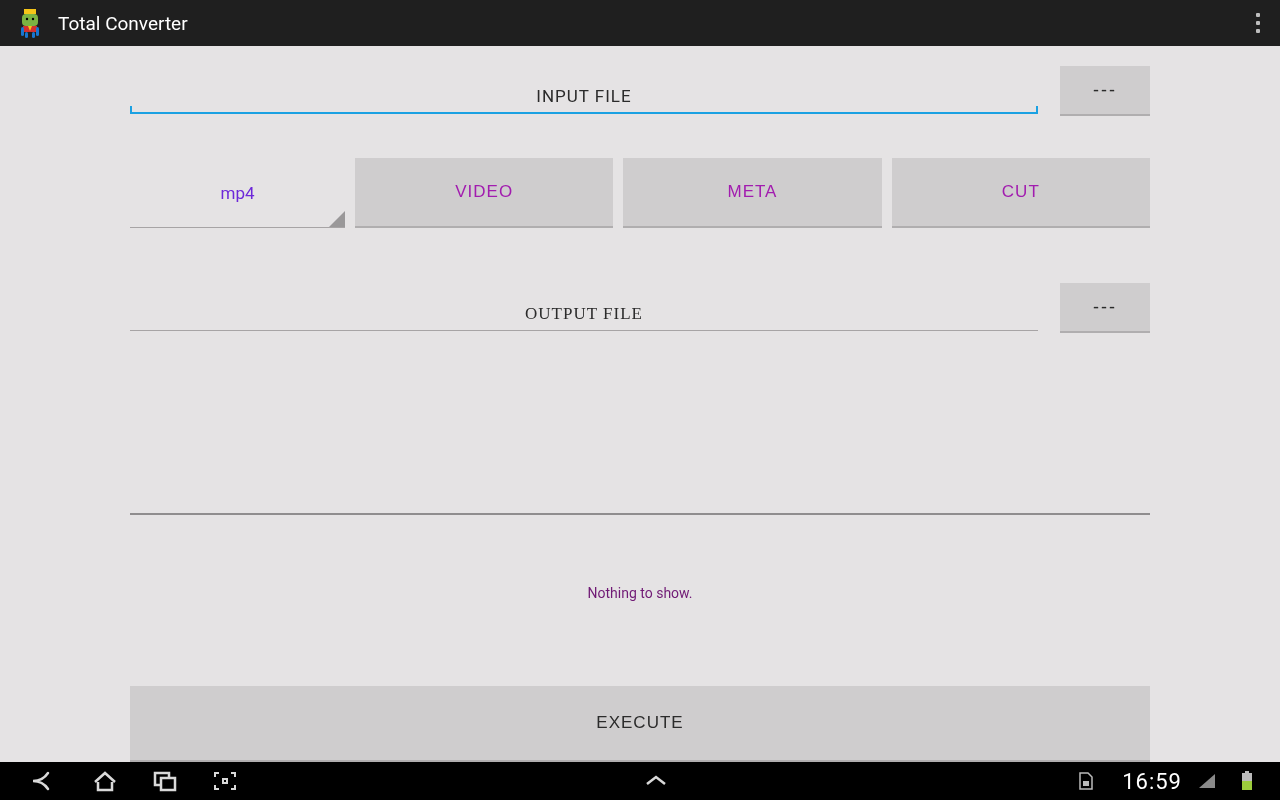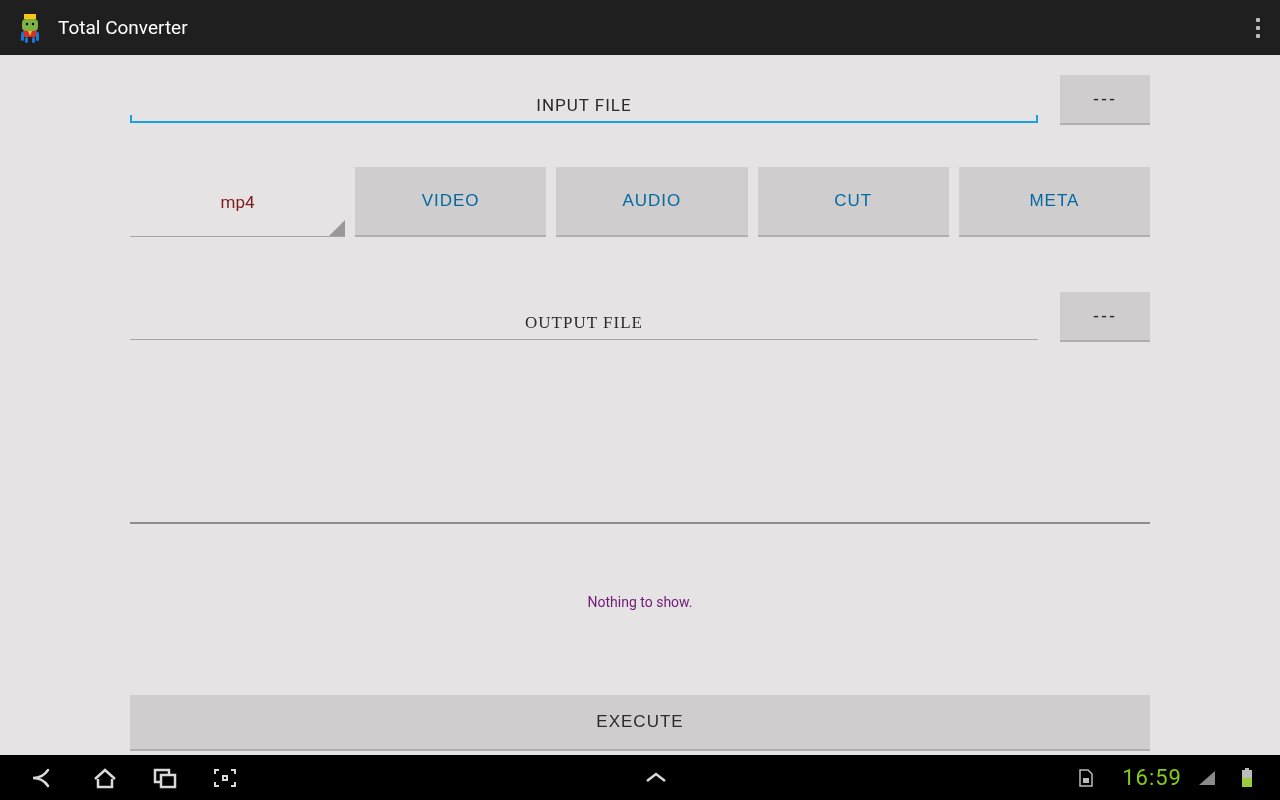--- a/index.html
+++ b/index.html
@@ -67,39 +67,39 @@
   }
 
   
   .tabs-row { display:flex; gap:10px; margin-top:42px; height:70px; align-items:stretch; }
   .spinner {
     width: 215px;
     position: relative;
     display:flex; align-items:center; justify-content:center;
     border-bottom: 1px solid #a7a4a5;
     font-size:17px;
-    color:#7f1d1d;
+    color:#6d28d9;
     cursor:pointer;
   }
   .spinner::after {
     content:"";
     position:absolute;
     right:0; bottom:0;
     width:0; height:0;
     border-left:16px solid transparent;
     border-bottom:16px solid #9a9899;
   }
   .tab-btn {
     flex:1;
     background:#cfcdce;
     border:none;
     border-bottom:2px solid #b0aeaf;
     font-size:17px;
     letter-spacing:1px;
-    color:#0369a1;
+    color:#a21caf;
     cursor:pointer;
   }
 
   .output-row { margin-top:55px; }
 
   
   .cmd-line {
     margin-top:180px;
     border-bottom:2px solid #8f8d8e;
     height:2px;
@@ -107,21 +107,21 @@
 
   .nothing {
     text-align:center;
     font-size:14px;
     color:#701a75;
     margin-top:70px;
   }
 
   .execute-btn {
     margin-top:85px;
-    height:56px;
+    height:76px;
     background:#cfcdce;
     border:none;
     border-bottom:2px solid #b0aeaf;
     font-size:17px;
     letter-spacing:1px;
     color:#2b2b2b;
     cursor:pointer;
   }
 
   
@@ -129,21 +129,21 @@
     height: 45px;
     background: #000;
     display:flex;
     align-items:center;
     color:#ccc;
   }
   .navbar .nav-left { display:flex; gap:30px; padding-left:30px; align-items:center; }
   .navbar .nav-center { flex:1; display:flex; justify-content:center; }
   .navbar .nav-right { display:flex; align-items:center; gap:10px; padding-right:18px; }
   .nav-icon { width:30px; height:30px; display:flex; align-items:center; justify-content:center; cursor:pointer; }
-  .clock { color:#84cc16; font-size:22px; letter-spacing:1px;margin-left:11px; }
+  .clock { color:#ffffff; font-size:22px; letter-spacing:1px;margin-left:11px; }
 
   svg { display:block; }
 </style>
 </head>
 <body>
 
 <div class="actionbar">
   <span class="app-icon">
     <svg viewBox="0 0 32 32" width="32" height="32">
       <rect x="10" y="2" width="12" height="5" fill="#f5c518"></rect>
@@ -174,23 +174,22 @@
       <span class="label">INPUT FILE</span>
     </div>
     <button class="side-btn">---</button>
   </div>
 
   <div class="tabs-row">
     <div class="spinner">
       <span>mp4</span>
     </div>
     <button class="tab-btn">VIDEO</button>
-    <button class="tab-btn">AUDIO</button>
+    <button class="tab-btn">META</button>
     <button class="tab-btn">CUT</button>
-    <button class="tab-btn">META</button>
   </div>
 
   <div class="row output-row">
     <div class="underline-field grey">
       <span class="label">OUTPUT FILE</span>
     </div>
     <button class="side-btn">---</button>
   </div>
 
   <div class="cmd-line"></div>

